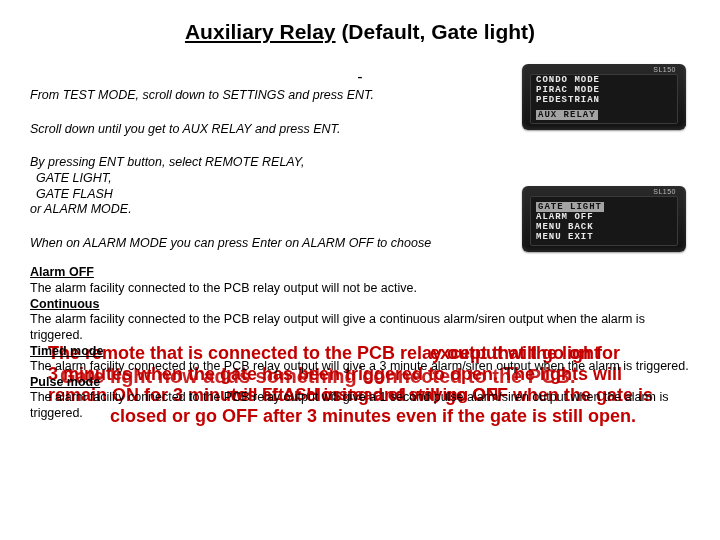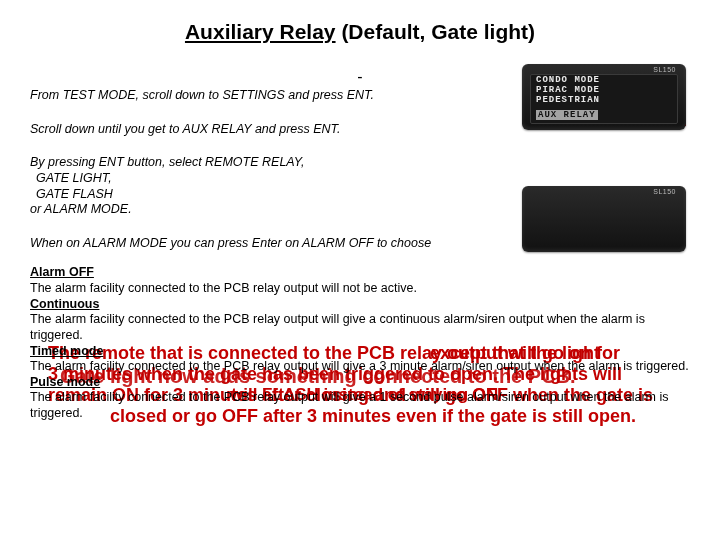--- a/index.html
+++ b/index.html
@@ -138,20 +138,26 @@
     <div class="screen">
       <span class="line">CONDO MODE</span>
       <span class="line">PIRAC MODE</span>
       <span class="line">PEDESTRIAN</span>
       <span><span class="line sel">AUX RELAY</span></span>
     </div>
   </div>
 
   <div class="lcd lcd2">
     <span class="label">SL150</span>
+    <div class="screen">
+      <span><span class="line sel">GATE LIGHT</span></span>
+      <span class="line">ALARM OFF</span>
+      <span class="line">MENU BACK</span>
+      <span class="line">MENU EXIT</span>
+    </div>
   </div>
 
   <div class="step">From TEST MODE, scroll down to SETTINGS and press ENT.</div>
   <div class="step">Scroll down until you get to AUX RELAY and press ENT.</div>
   <div class="step">
     <span>By pressing ENT button, select REMOTE RELAY,</span>
     <span class="indented">GATE LIGHT,</span>
     <span class="indented">GATE FLASH</span>
     <span>or ALARM MODE.</span>
   </div>

